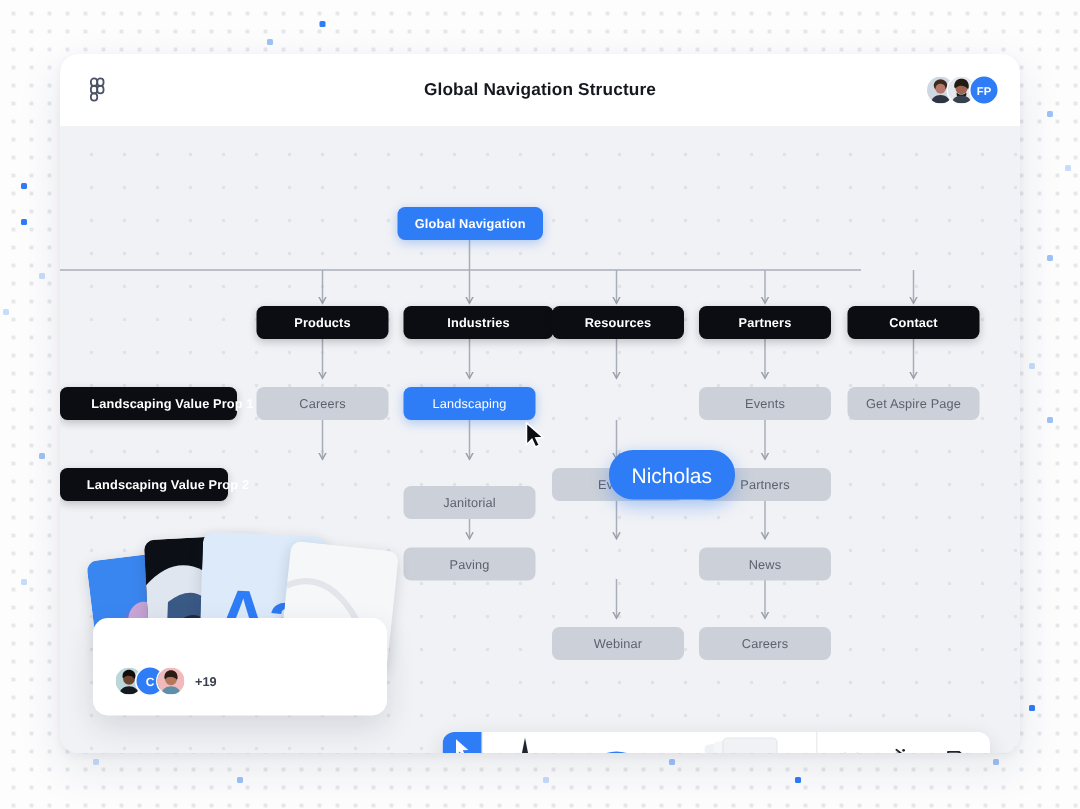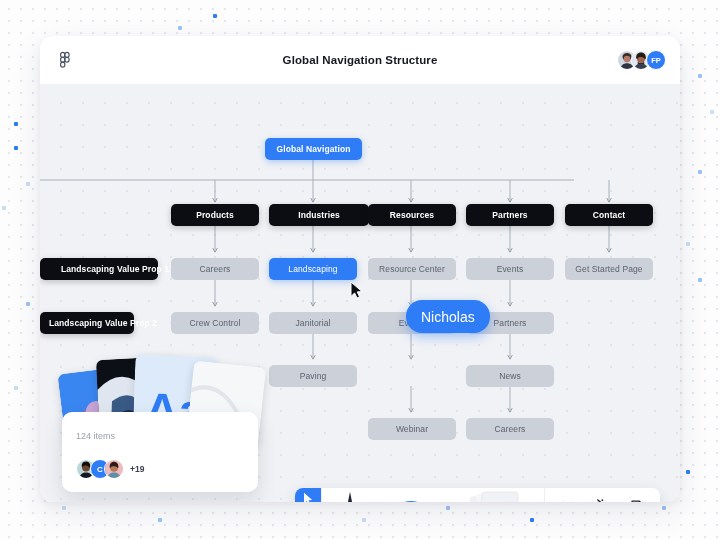--- a/index.html
+++ b/index.html
@@ -246,37 +246,31 @@
       <div class="node lvl1" style="left:426px;top:120px;width:88px">
         <span>Partners</span>
         </div>
       <div class="node lvl1" style="left:525px;top:120px;width:88px">
         <span>Contact</span>
         </div>
 
       <div class="node lvl2" style="left:131px;top:174px;width:88px">
         <span>Careers</span>
         </div>
-      <div class="node lvl2" style="left:131px;top:228px;width:88px">
-        <span>Crew Control</span>
-        </div>
 
       <div class="node active" style="left:229px;top:174px;width:88px">
         <span>Landscaping</span>
         </div>
-      <div class="node lvl2" style="left:229px;top:228px;width:88px">
+      <div class="node lvl2" style="left:229px;top:240px;width:88px">
         <span>Janitorial</span>
         </div>
       <div class="node lvl2" style="left:229px;top:281px;width:88px">
         <span>Paving</span>
         </div>
 
-      <div class="node lvl2" style="left:328px;top:174px;width:88px">
-        <span>Resource Center</span>
-        </div>
       <div class="node lvl2" style="left:328px;top:228px;width:88px">
         <span>Events</span>
         </div>
       <div class="node lvl2" style="left:328px;top:334px;width:88px">
         <span>Webinar</span>
         </div>
 
       <div class="node lvl2" style="left:426px;top:174px;width:88px">
         <span>Events</span>
         </div>
@@ -284,27 +278,27 @@
         <span>Partners</span>
         </div>
       <div class="node lvl2" style="left:426px;top:281px;width:88px">
         <span>News</span>
         </div>
       <div class="node lvl2" style="left:426px;top:334px;width:88px">
         <span>Careers</span>
         </div>
 
       <div class="node lvl2" style="left:525px;top:174px;width:88px">
-        <span>Get Started Page</span>
+        <span>Get Aspire Page</span>
         </div>
 
       <div class="node valueprop" style="left:0px;top:174px;width:118px">
         <span>Landscaping Value Prop 1</span>
         </div>
-      <div class="node valueprop" style="left:0px;top:228px;width:94px">
+      <div class="node valueprop" style="left:0px;top:228px;width:112px">
         <span>Landscaping Value Prop 2</span>
         </div>
 
       <span class="cursor-arrow" style="left:310px;top:197px">
         <svg width="14" height="18" viewBox="0 0 14 18">
           <path d="M1,1 L1,15.5 L4.6,11.9 L7,17 L9.6,15.8 L7.2,10.9 L12,10.6 Z" fill="#0b0d12" stroke="#fff" stroke-width="1"></path>
         </svg>
       </span>
       <div class="cursor-label" style="left:366px;top:216px">
         <span>Nicholas</span>
@@ -336,21 +330,20 @@
           </div>
           <div class="thumb" style="left:128px;top:10px;width:72px;height:80px;transform:rotate(6deg)">
             <svg width="72" height="80" viewBox="0 0 72 80">
               <rect width="72" height="80" fill="#f6f7f9"></rect>
               <path d="M-6,34 Q20,14 44,42 Q62,64 52,80" fill="none" stroke="#e2e5ea" stroke-width="4"></path>
               <path d="M6,66 Q26,46 54,60" fill="none" stroke="#e2e5ea" stroke-width="4"></path>
             </svg>
           </div>
         </div>
         <div class="card-body">
-          <div class="card-sub">124 items</div>
           <div class="card-avatars">
             <div class="cav">
               <svg class="face" viewBox="0 0 20 20">
                   <rect width="20" height="20" fill="#bcd7da"></rect>
                   <circle cx="10" cy="8.4" r="4.4" fill="#6d4430"></circle>
                   <path d="M5.2,6.6c0-3.4 2.2-5 4.8-5s4.8,1.6 4.8,5c0,1.8-.9,2.3-1.4,1.2-1-2-5.6-2.4-7-.5-.7.9-1.2.5-1.2-.7z" fill="#120d0a"></path>
                   <path d="M3,20c0-4 3.2-6.2 7-6.2s7,2.2 7,6.2z" fill="#14181f"></path>
                 </svg>
             </div>
             <div class="cav c">C</div>

